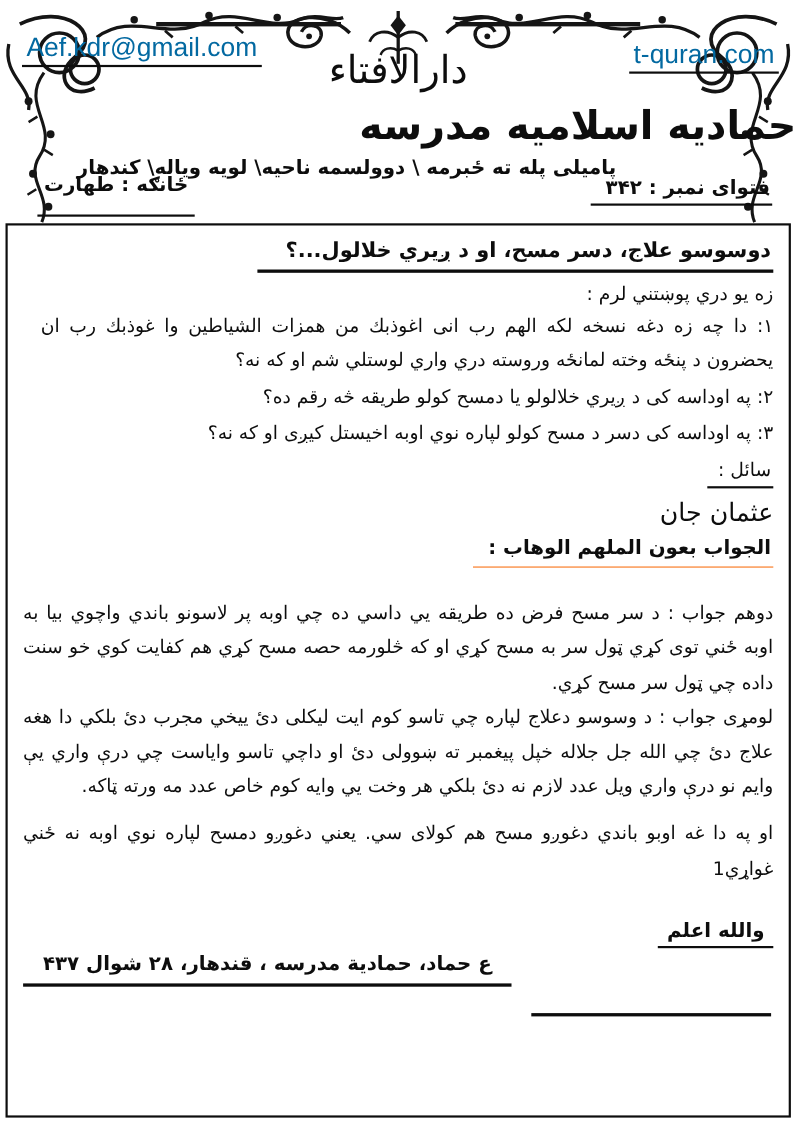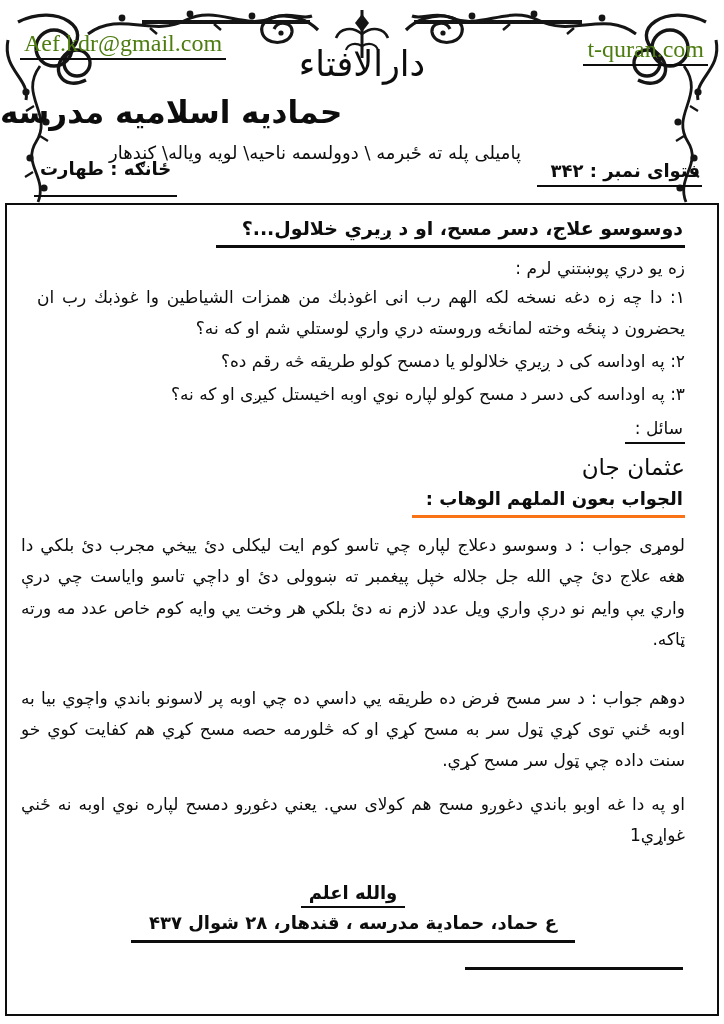--- a/index.html
+++ b/index.html
@@ -6,79 +6,79 @@
   .page{
     position:relative;width:724px;height:1024px;background:#ffffff;
     margin:0 auto;overflow:hidden;color:#0d0d0d;
     font-family:"DejaVu Sans",sans-serif;
   }
   
   .deco{position:absolute;top:0;left:0;pointer-events:none;}
   
   .latin-link{
     position:absolute;direction:ltr;
-    font-family:Liberation Serif, serif;
-    font-size:24px;color:#4d7c0f;border-bottom:2.5px solid #0d0d0d;
+    font-family:Liberation Sans, sans-serif;
+    font-size:24px;color:#0369a1;border-bottom:2.5px solid #0d0d0d;
     padding:0 4px 1px 4px;white-space:nowrap;
   }
   .email{left:20px;top:30px;}
   .site{right:16px;top:36px;}
   .org-title{
     position:absolute;top:44px;left:0;right:0;text-align:center;
     font-size:35px;font-weight:normal;letter-spacing:1px;
   }
   .madrasa{
-    position:absolute;top:94px;left:0;right:0;text-align:left;
-    font-size:31px;font-weight:900;letter-spacing:.5px;
+    position:absolute;top:94px;left:0;right:0;text-align:right;
+    font-size:36px;font-weight:900;letter-spacing:.5px;
   }
   .address{
     position:absolute;top:142px;left:0;right:0;text-align:center;
-    font-size:18px;font-weight:400;padding-right:94px;
+    font-size:18px;font-weight:700;padding-right:94px;
   }
   .fatwa-no{
     position:absolute;top:160px;right:22px;font-size:18px;font-weight:bold;
     border-bottom:2.5px solid #0d0d0d;padding:0 2px 4px 14px;
   }
   .category{
     position:absolute;top:158px;left:34px;font-size:18px;font-weight:bold;
     border-bottom:2.5px solid #0d0d0d;padding:0 6px 16px 6px;
   }
   
   .main-box{
     position:absolute;left:5px;right:5px;top:203px;bottom:8px;
-    border:2.5px solid #0d0d0d;padding:8px 32px 4px 14px;
+    border:2.5px solid #0d0d0d;padding:8px 14px 4px 14px;
     direction:rtl;overflow:hidden;
   }
   .q-title-wrap{margin:4px 0 10px 0;}
   .q-title{
     display:inline-block;font-size:19px;font-weight:bold;
     border-bottom:3px solid #0d0d0d;padding:0 2px 6px 26px;
   }
   .q-intro{font-size:17px;margin:0 0 4px 0;}
   .q-item{font-size:17px;line-height:1.82;text-align:justify;margin:0 0 2px 16px;}
   .asker-wrap{margin:8px 0 0 0;}
   .asker-label{
     display:inline-block;font-size:17px;
     border-bottom:2.5px solid #0d0d0d;padding:0 2px 4px 10px;
   }
   .asker-name{font-size:23px;margin:10px 0 8px 0;}
   .answer-heading-wrap{margin:0 0 12px 0;}
   .answer-heading{
     display:inline-block;font-size:18px;font-weight:bold;
-    border-bottom:3px solid #f97316;padding:0 2px 6px 14px;
+    border-bottom:1px solid #f97316;padding:0 2px 6px 14px;
   }
   .answer-p{font-size:17px;line-height:1.85;text-align:justify;margin:0;}
   .answer-p.cont{margin-top:12px;}
   .answer-p.gap{margin-top:27px;}
-  .closing-wrap{text-align:center;margin-top:30px;}
+  .closing-wrap{margin-top:30px;}
   .closing{
     display:inline-block;font-size:18px;font-weight:bold;
     border-bottom:2px solid #0d0d0d;padding:0 8px 3px 8px;
   }
-  .sig-wrap{text-align:center;margin-top:4px;}
+  .sig-wrap{text-align:left;margin-top:4px;}
   .signature{
     display:inline-block;font-size:18px;font-weight:bold;
     border-bottom:3px solid #0d0d0d;padding:0 18px 7px 18px;
   }
   .fn-sep{width:218px;height:3px;background:#0d0d0d;margin:24px 2px 7px auto;}
 </style>
 </head>
 <body>
 
 <div class="page">
@@ -143,22 +143,22 @@
 
     <div class="asker-wrap">
       <span class="asker-label">سائل :</span>
     </div>
     <p class="asker-name">عثمان جان</p>
 
     <div class="answer-heading-wrap">
       <span class="answer-heading">الجواب بعون الملهم الوهاب :</span>
     </div>
 
+    <p class="answer-p gap">دوهم جواب : د سر مسح فرض ده طريقه يي داسي ده چي اوبه پر لاسونو باندي واچوي بيا به اوبه ځني توی كړي ټول سر به مسح كړي او كه څلورمه حصه مسح كړي هم كفايت كوي خو سنت داده چي ټول سر مسح كړي.</p>
     <p class="answer-p">لومړی جواب : د وسوسو دعلاج لپاره چي تاسو كوم ايت ليكلی دئ ييخي مجرب دئ بلكي دا هغه علاج دئ چي الله جل جلاله خپل پيغمبر ته ښوولی دئ او داچي تاسو واياست چي درې واري يې وايم نو درې واري ويل عدد لازم نه دئ بلكي هر وخت يي وايه كوم خاص عدد مه ورته ټاكه.</p>
-    <p class="answer-p gap">دوهم جواب : د سر مسح فرض ده طريقه يي داسي ده چي اوبه پر لاسونو باندي واچوي بيا به اوبه ځني توی كړي ټول سر به مسح كړي او كه څلورمه حصه مسح كړي هم كفايت كوي خو سنت داده چي ټول سر مسح كړي.</p>
     <p class="answer-p cont">او په دا غه اوبو باندي دغوږو مسح هم كولای سي. يعني دغوږو دمسح لپاره نوي اوبه نه ځني غواړي1</p>
 
     <div class="closing-wrap">
       <span class="closing">والله اعلم</span>
     </div>
     <div class="sig-wrap">
       <span class="signature">ع حماد، حمادية مدرسه ، قندهار، ۲۸ شوال ۴۳۷</span>
     </div>
 
     <div class="fn-sep"></div>

